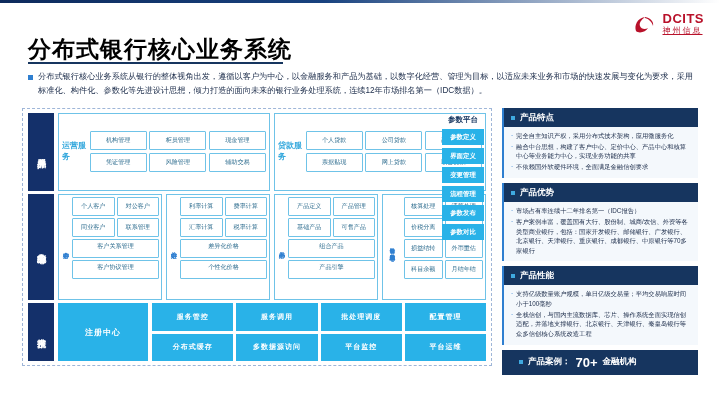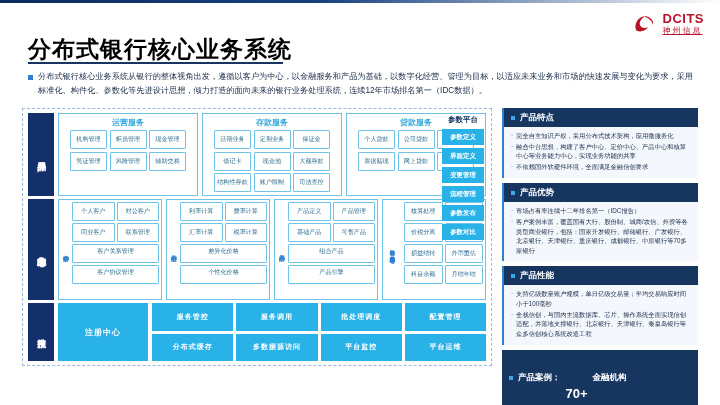--- a/index.html
+++ b/index.html
@@ -5,21 +5,21 @@
   html,body{margin:0;padding:0;}
   body{
     width:720px;height:405px;overflow:hidden;
     background:#ffffff;
     font-family:"Liberation Sans","DejaVu Sans",sans-serif;
     color:#1b2a4a;
     position:relative;
   }
   
   .top-rule{position:absolute;left:0;top:0;width:720px;height:3px;background:linear-gradient(90deg,#0d2a5c 0%,#18427f 45%,#ffffff 100%);}
-  .logo{position:absolute;right:16px;top:12px;display:flex;align-items:center;gap:8px;}
+  .logo{position:absolute;right:16px;top:12px;display:flex;align-items:flex-end;gap:8px;}
   .logo-mark{width:22px;height:20px;position:relative;}
   .logo-text{display:flex;flex-direction:column;line-height:1;}
   .logo-en{font-size:13px;font-weight:bold;color:#b8112a;letter-spacing:.5px;}
   .logo-cn{font-size:8px;color:#b8112a;letter-spacing:2px;margin-top:2px;text-decoration:underline;}
 
   .page-title{position:absolute;left:28px;top:34px;font-size:23px;font-weight:bold;color:#000000;letter-spacing:1px;}
   .title-underline{position:absolute;left:28px;top:62px;width:255px;height:2px;background:#16355f;}
 
   .intro{position:absolute;left:28px;top:70px;width:668px;display:flex;gap:5px;}
   .intro-bullet{width:5px;height:5px;background:#2f7fd0;margin-top:5px;flex:0 0 auto;}
@@ -38,21 +38,21 @@
     width:26px;flex:0 0 26px;background:#14306a;color:#fff;
     display:flex;align-items:center;justify-content:center;
     font-size:9px;font-weight:bold;line-height:1.05;letter-spacing:0px;
     writing-mode:vertical-rl;text-orientation:upright;
   }
   .band-body{flex:1;display:flex;gap:4px;}
 
   
   .svc-group{
     flex:1;border:1px solid #6fc3e8;box-sizing:border-box;
-    display:flex;flex-direction:column;align-items:center;padding:2px 11px 3px;
+    display:flex;flex-direction:row;align-items:center;padding:2px 3px 3px;
   }
   .svc-title{font-size:8px;color:#36a9dd;font-weight:bold;margin:1px 0 2px;}
   .chip-grid{display:grid;grid-template-columns:repeat(3,1fr);gap:2.5px;width:100%;}
   .chip{
     border:1px solid #6fc3e8;color:#2d6c8e;background:#fff;
     font-size:6.1px;text-align:center;padding:3px 0;border-radius:1px;
     display:flex;align-items:center;justify-content:center;line-height:1.1;min-height:11px;
   }
 
   
@@ -93,24 +93,24 @@
   .card{border-left:2px solid #2f7fd0;background:#f4f8fc;}
   .card-head{
     background:#16355f;color:#fff;font-size:8.5px;font-weight:bold;
     padding:3.5px 7px;display:flex;align-items:center;gap:5px;
   }
   .head-sq{width:4px;height:4px;background:#3fa9e0;flex:0 0 auto;}
   .card-body{padding:4px 6px 5px 7px;}
   .li{display:flex;gap:3px;font-size:6.3px;line-height:1.5;color:#22324f;margin-bottom:1.5px;}
   .li-dot{flex:0 0 auto;color:#2f7fd0;}
   .case{
-    background:#16355f;color:#fff;padding:5px 7px;display:flex;align-items:center;gap:5px;
+    background:#16355f;color:#fff;padding:5px 17px;display:flex;align-items:center;gap:5px;
     font-size:8.5px;font-weight:bold;
   }
-  .case .big{font-size:13px;margin-top:31px;}
+  .case .big{font-size:13px;}
 </style>
 </head>
 <body>
 
 <div class="top-rule"></div>
 
 <div class="logo">
   <span class="logo-mark">
     <svg width="22" height="20" viewBox="0 0 22 20">
       <path d="M3 16 C1 11 4 3 12 2 C8 5 6 8 7 11 C8 14 12 15 15 13 C13 17 6 19 3 16 Z" fill="#b8112a"></path>
@@ -140,34 +140,20 @@
       <div class="band-body">
         <div class="svc-group">
           <div class="svc-title">运营服务</div>
           <div class="chip-grid">
             <div class="chip">机构管理</div>
             <div class="chip">柜员管理</div>
             <div class="chip">现金管理</div>
             <div class="chip">凭证管理</div>
             <div class="chip">风险管理</div>
             <div class="chip">辅助交易</div>
-          </div>
-        </div>
-        <div class="svc-group">
-          <div class="svc-title">存款服务</div>
-          <div class="chip-grid">
-            <div class="chip">活期业务</div>
-            <div class="chip">定期业务</div>
-            <div class="chip">保证金</div>
-            <div class="chip">借记卡</div>
-            <div class="chip">现金池</div>
-            <div class="chip">大额存款</div>
-            <div class="chip">结构性存款</div>
-            <div class="chip">账户限制</div>
-            <div class="chip">司法查控</div>
           </div>
         </div>
         <div class="svc-group">
           <div class="svc-title">贷款服务</div>
           <div class="chip-grid">
             <div class="chip">个人贷款</div>
             <div class="chip">公司贷款</div>
             <div class="chip">融资贷款</div>
             <div class="chip">票据贴现</div>
             <div class="chip">网上贷款</div>

